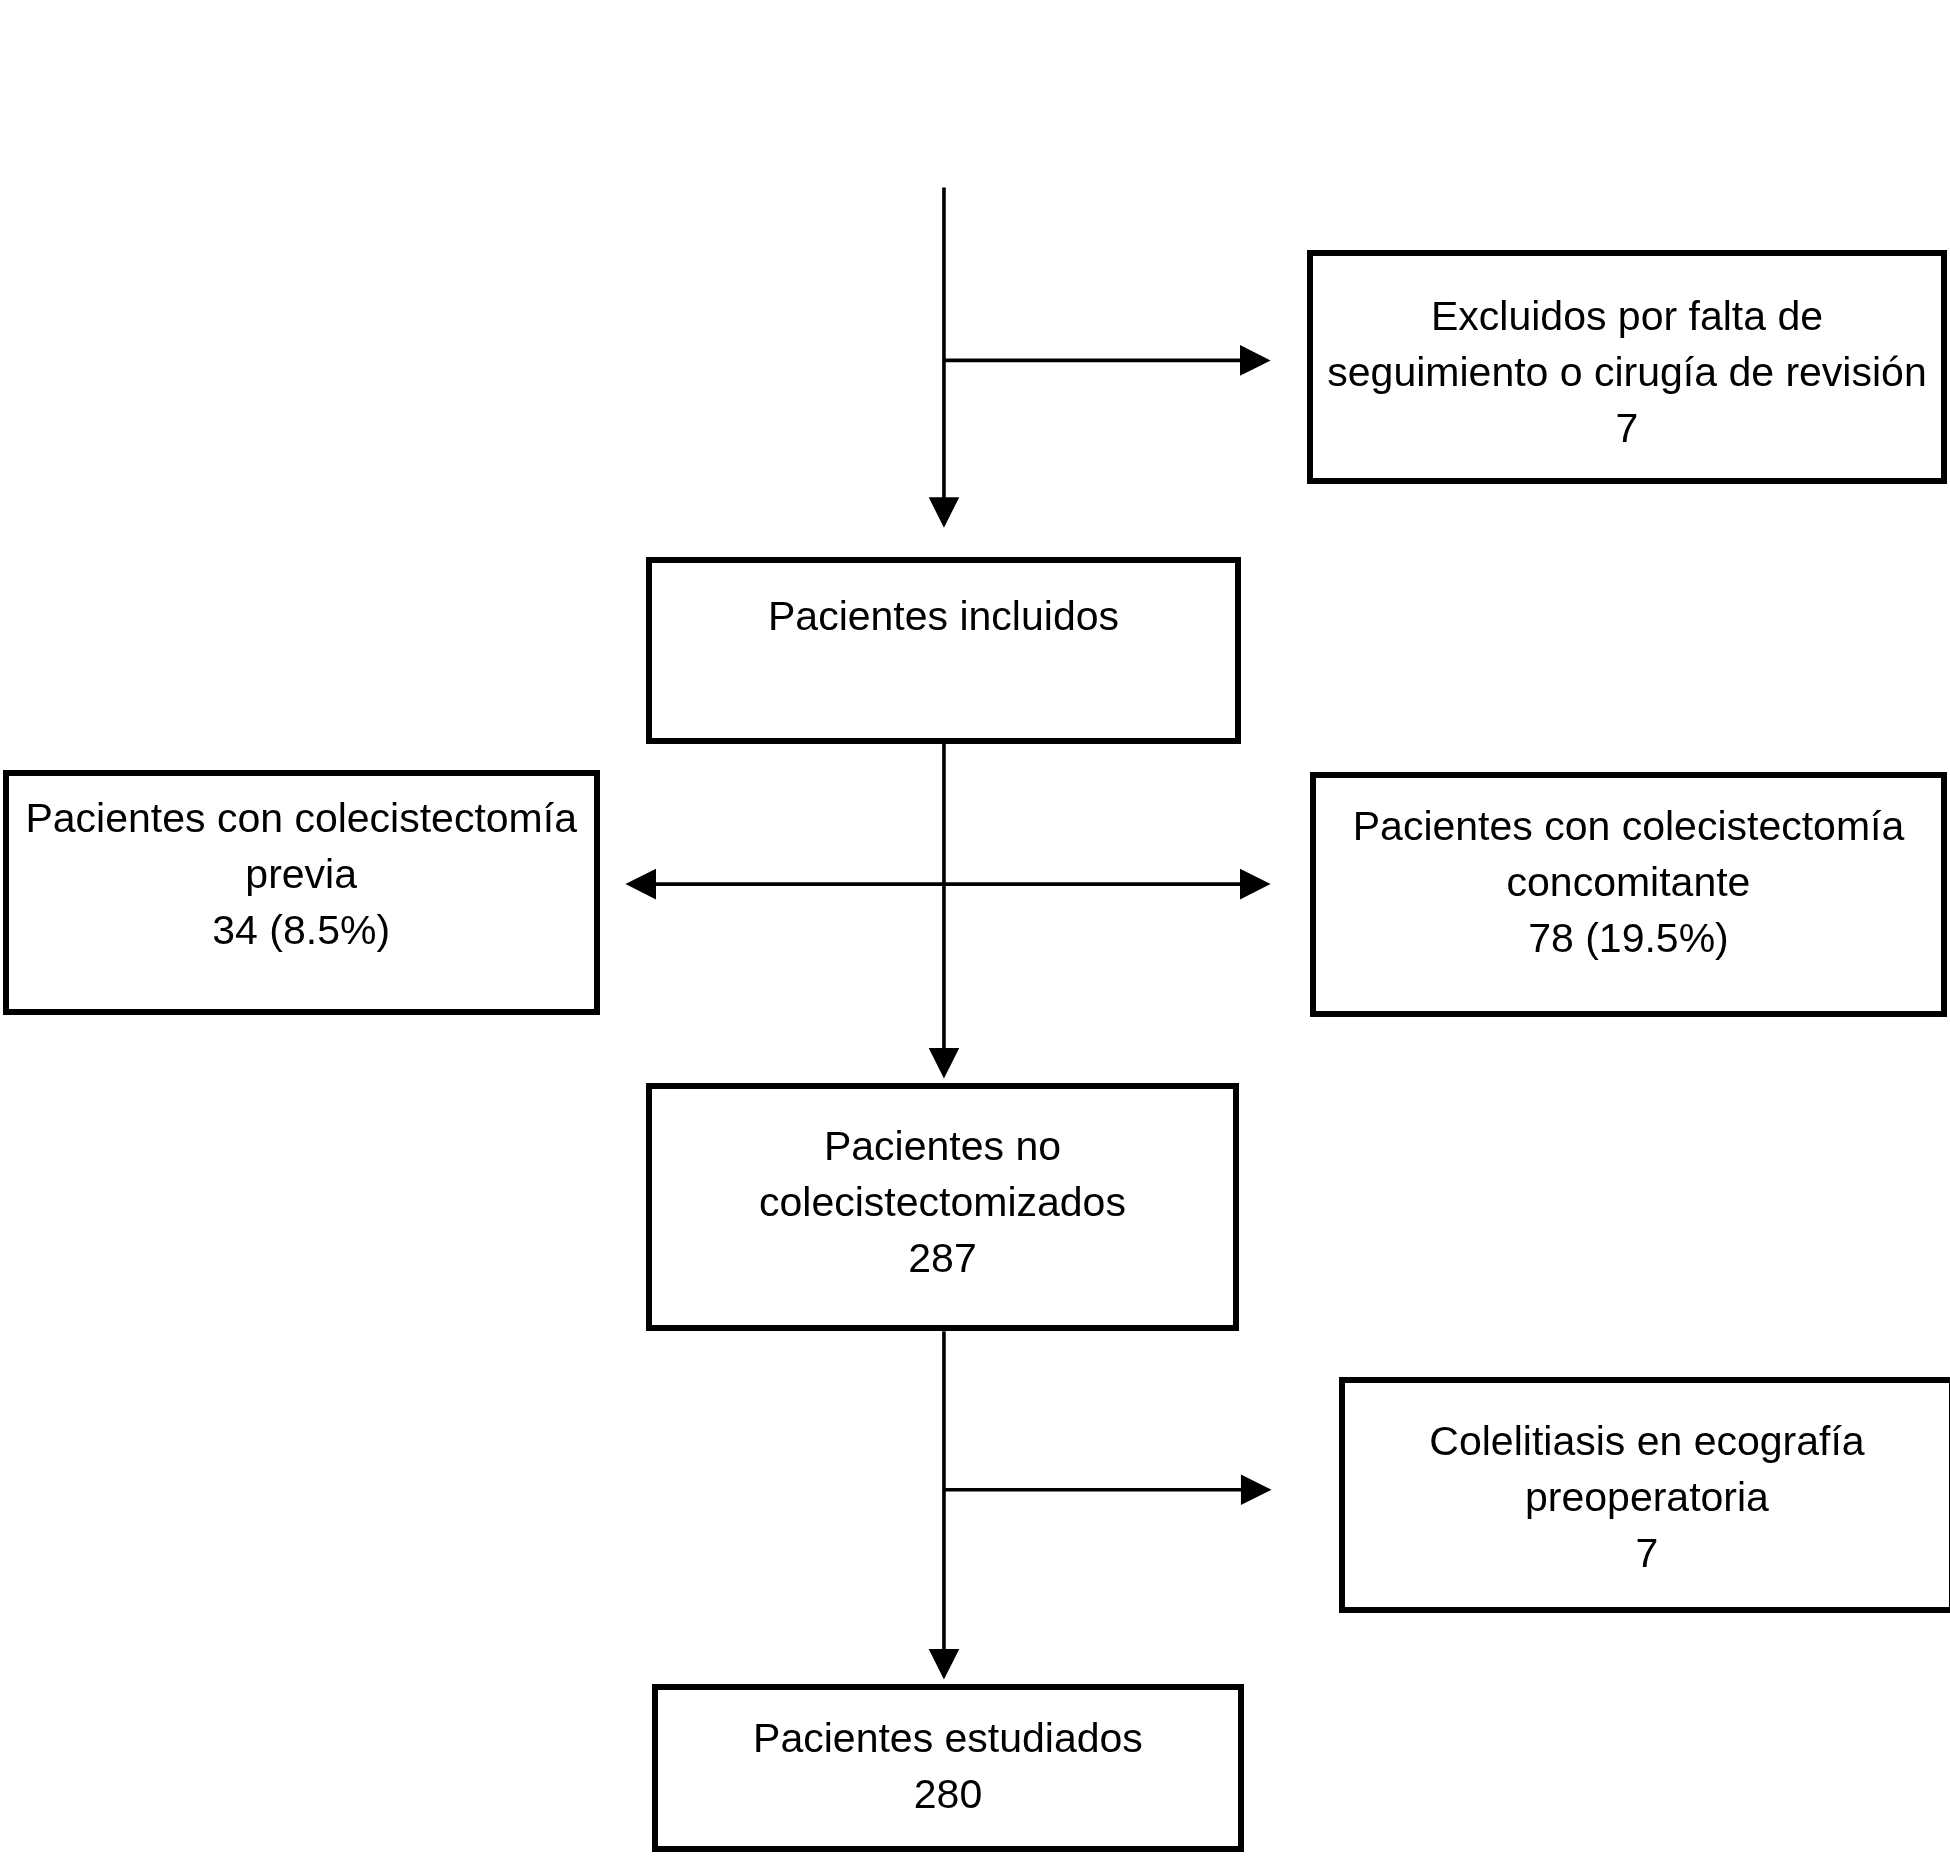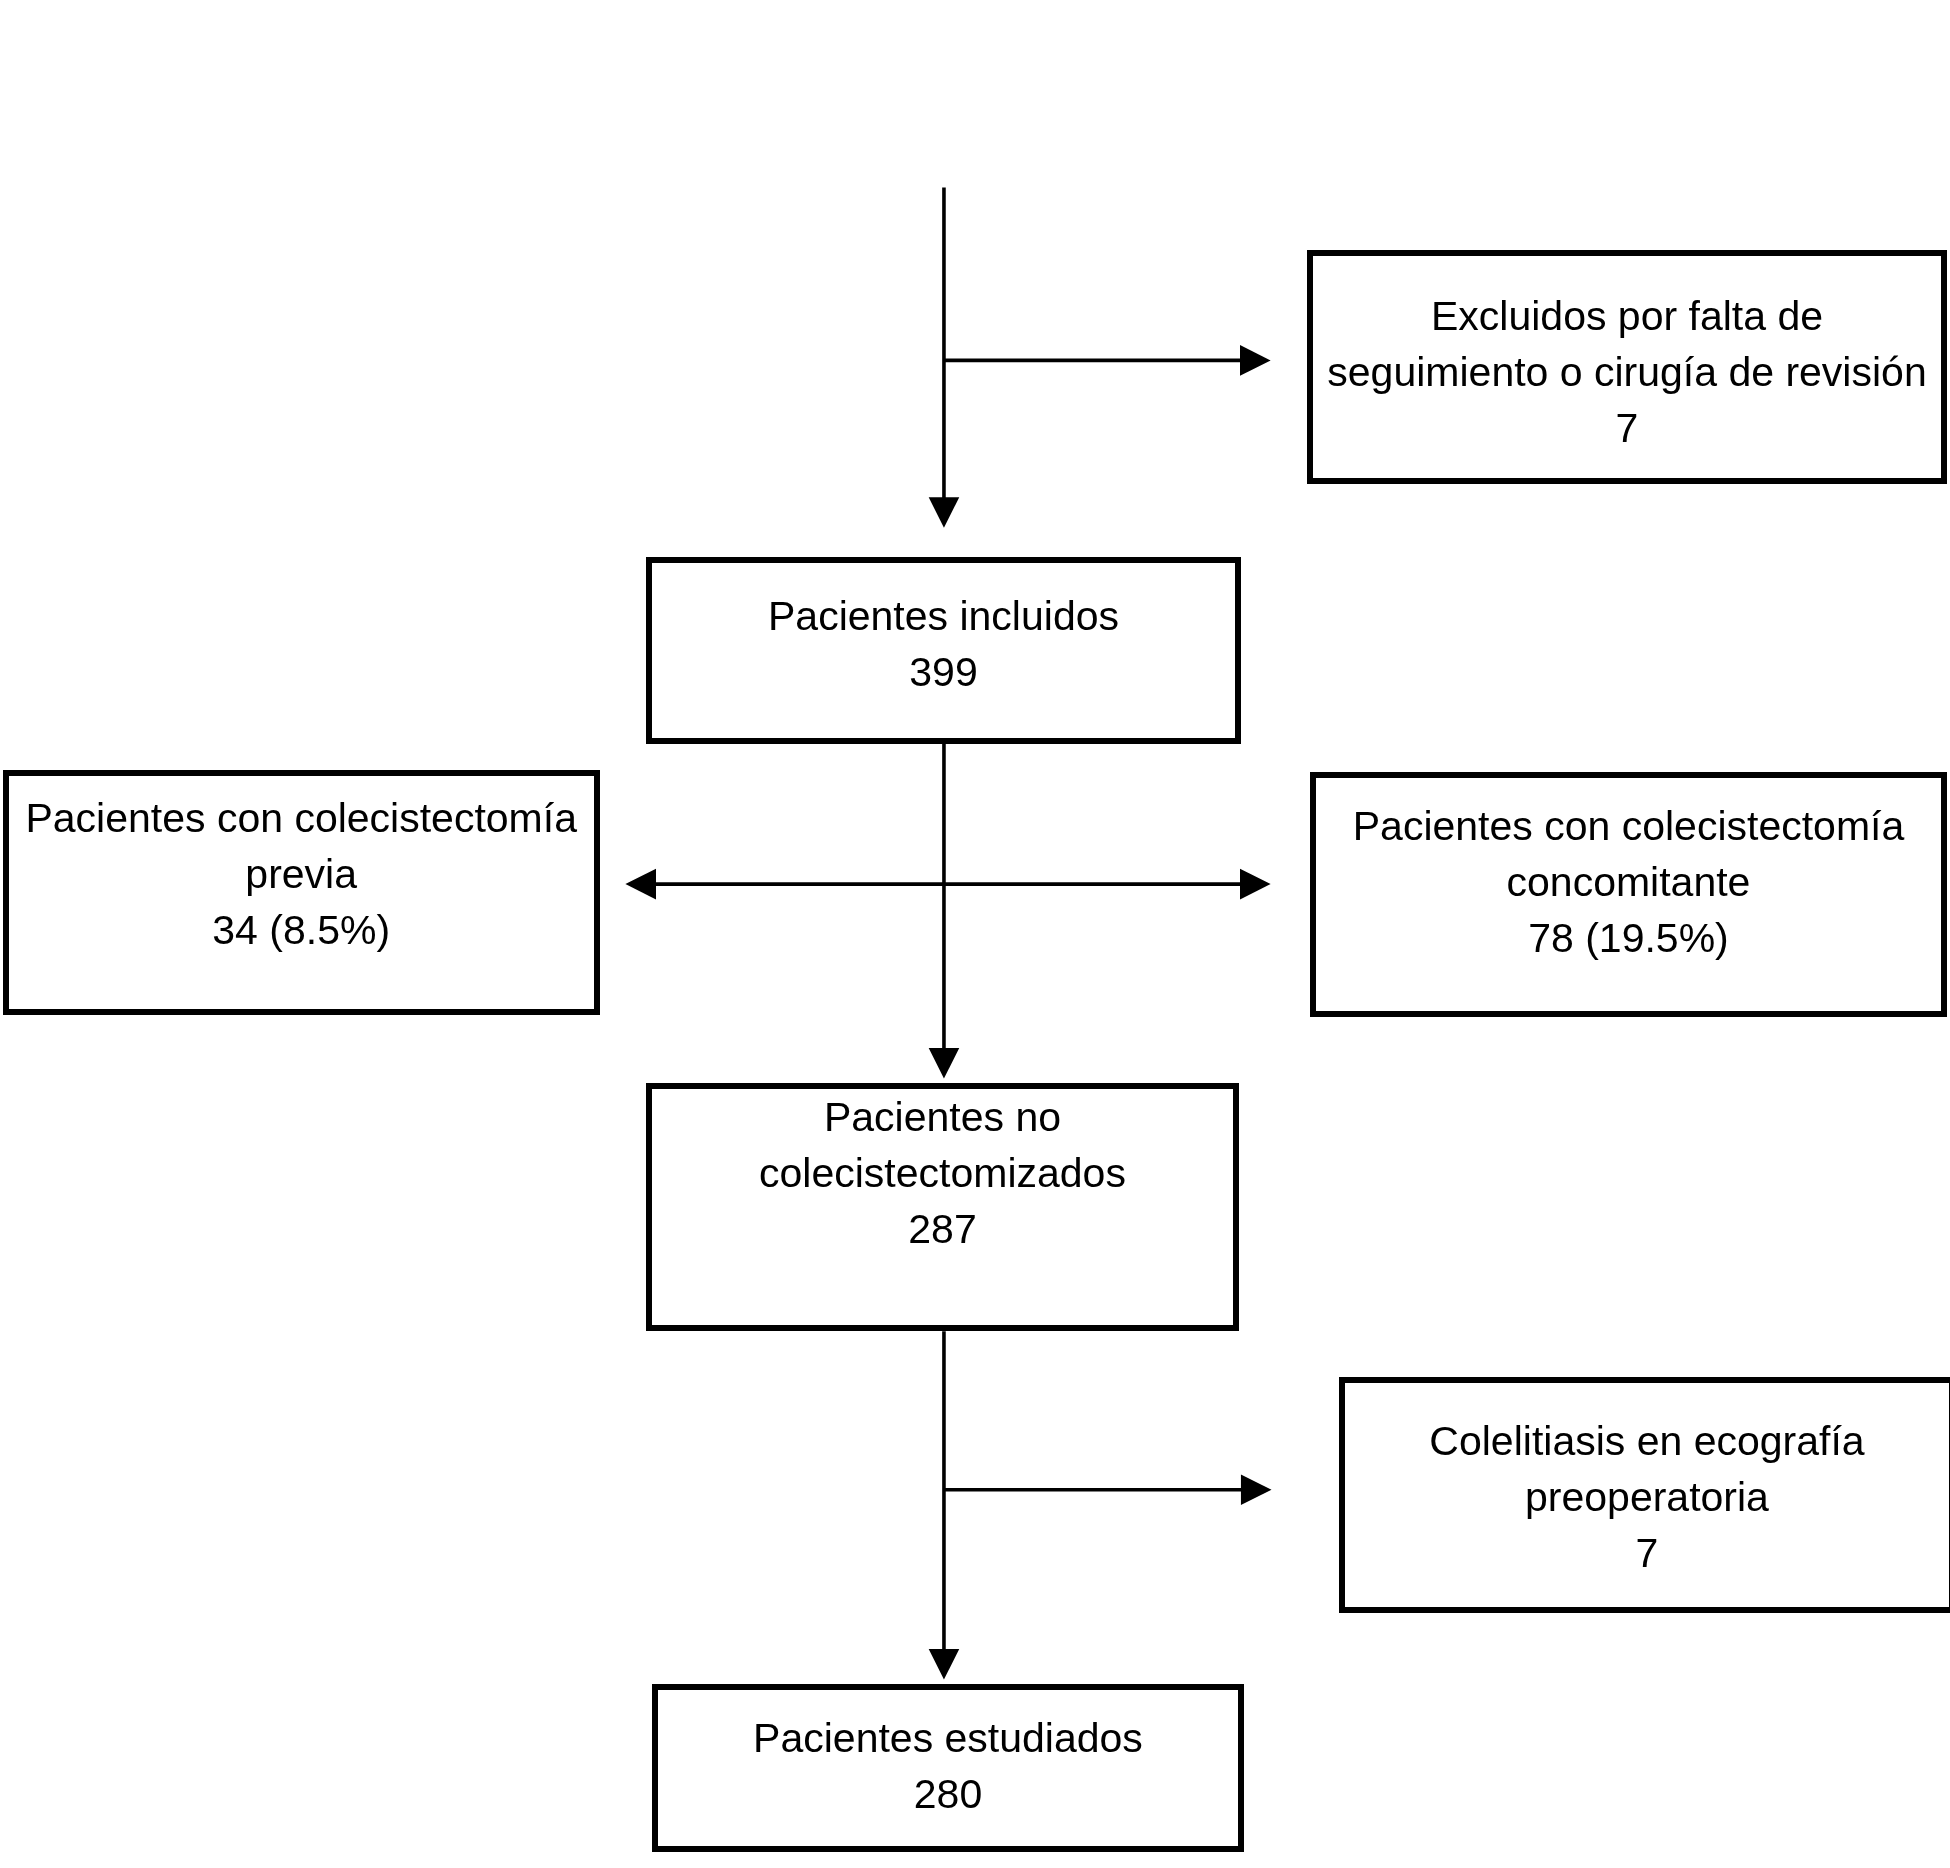--- a/index.html
+++ b/index.html
@@ -88,36 +88,35 @@
 
 
   <div class="flow-box" style="left:1307px; top:250px; width:640px; height:234px; padding-top:32px;">
     <div class="box-label">Excluidos por falta de
 seguimiento o cirugía de revisión</div>
     <div class="box-value">7</div>
   </div>
 
   <div class="flow-box" style="left:646px; top:557px; width:595px; height:187px; padding-top:25px;">
     <div class="box-label">Pacientes incluidos</div>
-    <div class="box-value">399</div>
   </div>
 
   <div class="flow-box" style="left:2.7px; top:770px; width:597px; height:245px; padding-top:13.5px;">
     <div class="box-label">Pacientes con colecistectomía
 previa</div>
     <div class="box-value">34 (8.5%)</div>
   </div>
 
   <div class="flow-box" style="left:1310px; top:772px; width:637px; height:245px; padding-top:20px;">
     <div class="box-label">Pacientes con colecistectomía
 concomitante</div>
     <div class="box-value">78 (19.5%)</div>
   </div>
 
-  <div class="flow-box" style="left:646px; top:1083px; width:593px; height:248px; ">
+  <div class="flow-box" style="left:646px; top:1083px; width:593px; height:248px; padding-top:29px;">
     <div class="box-label">Pacientes no
 colecistectomizados</div>
     <div class="box-value">287</div>
   </div>
 
   <div class="flow-box" style="left:1339px; top:1377px; width:616px; height:236px; padding-top:30px;">
     <div class="box-label">Colelitiasis en ecografía
 preoperatoria</div>
     <div class="box-value">7</div>
   </div>

